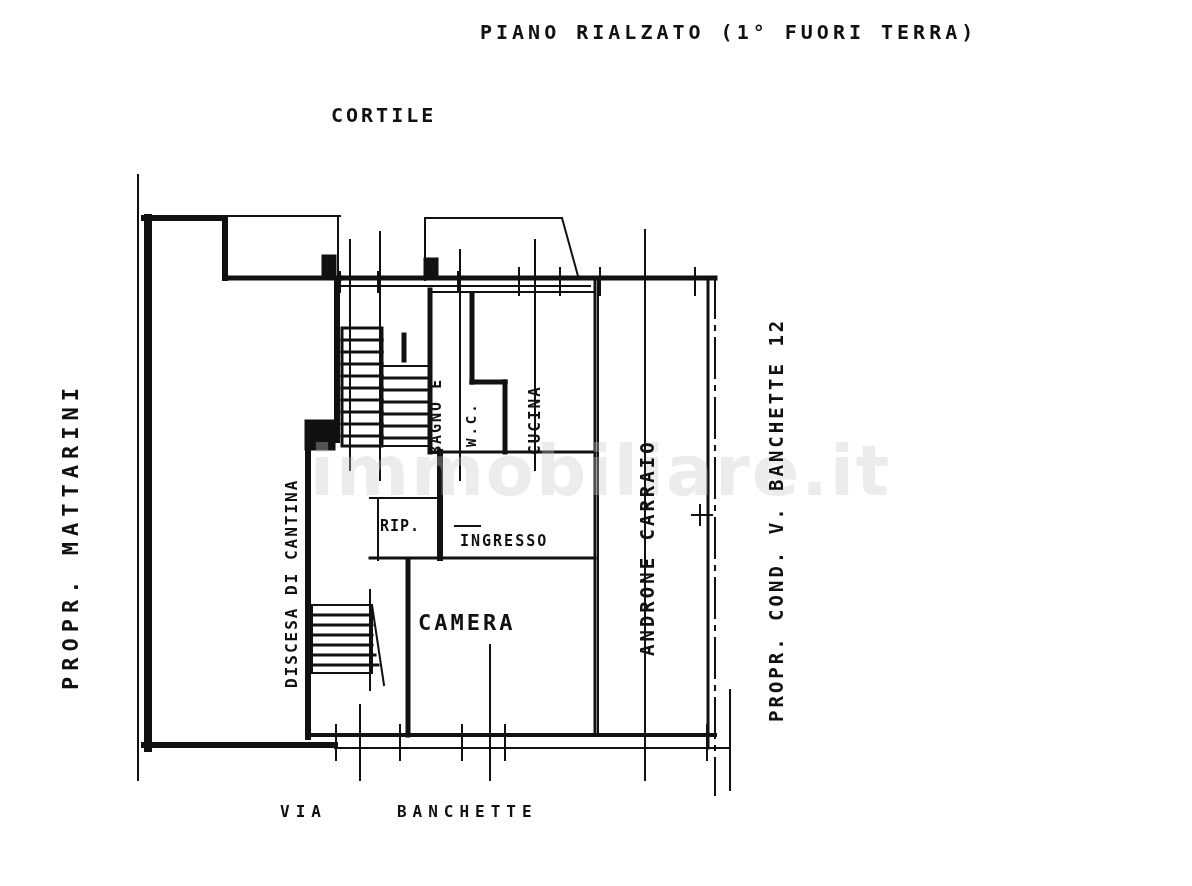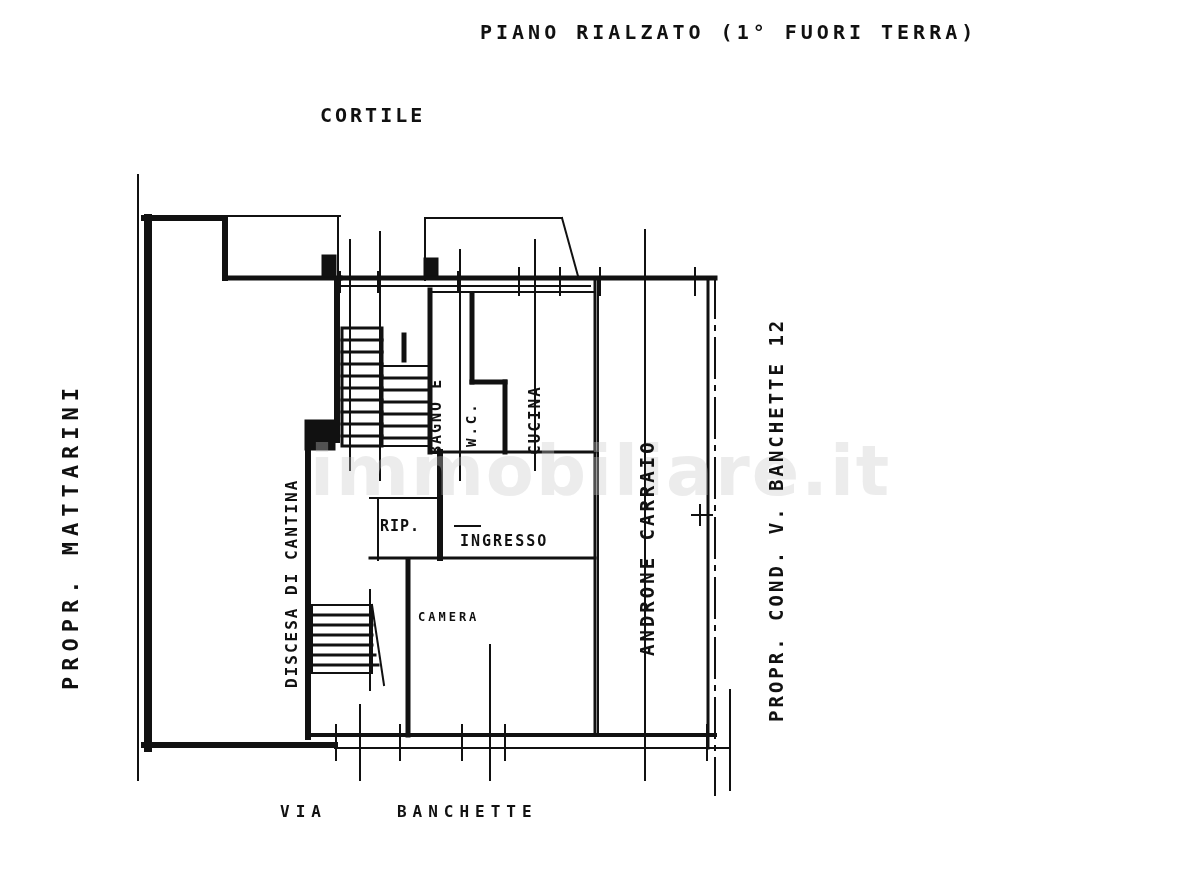--- a/index.html
+++ b/index.html
@@ -1,34 +1,34 @@
 <!DOCTYPE html>
 <html><head>
   <meta charset="utf-8">
   <style>
     html, body { margin: 0; padding: 0; background: #ffffff; }
     body { width: 1192px; height: 886px; position: relative; overflow: hidden; font-family: "DejaVu Sans", sans-serif; }
     #plan { position: absolute; left: 0; top: 0; width: 1192px; height: 886px; }
     .lbl { position: absolute; color: #111; font-family: "DejaVu Sans Mono", monospace; font-weight: bold; letter-spacing: 3px; white-space: nowrap; text-transform: uppercase; }
     .title { left: 480px; top: 20px; font-size: 20px; letter-spacing: 4px; }
-    .court { left: 320px; top: 103px; font-size: 20px; }
+    .court { left: 331px; top: 103px; font-size: 20px; }
     .street { left: 280px; top: 802px; font-size: 16px; letter-spacing: 6px; }
     .street .gap { display: inline-block; width: 70px; }
     .vert { transform-origin: left top; }
     .v-up { transform: rotate(-90deg); }
     .left-owner { left: 58px; top: 690px; font-size: 22px; letter-spacing: 6px; }
     .right-owner { left: 765px; top: 722px; font-size: 19px; letter-spacing: 3px; }
     .androne { left: 636px; top: 656px; font-size: 19px; letter-spacing: 3px; }
     .stairs-lbl { left: 282px; top: 688px; font-size: 16px; letter-spacing: 2px; }
     .bagno { left: 427px; top: 455px; font-size: 15px; letter-spacing: 2px; }
     .wc { left: 463px; top: 447px; font-size: 14px; }
     .cucina { left: 525px; top: 455px; font-size: 16px; letter-spacing: 2px; }
     .ingresso { left: 460px; top: 494px; font-size: 15px; letter-spacing: 2px; margin-top: 38px; }
     .rip { left: 380px; top: 517px; font-size: 15px; letter-spacing: 1px; }
-    .camera { left: 418px; top: 610px; font-size: 12px; letter-spacing: 3px; }
+    .camera { left: 418px; top: 610px; font-size: 22px; letter-spacing: 3px; }
     .watermark { position: absolute; left: 310px; top: 430px; font-size: 70px; font-weight: bold; color: rgba(200,200,200,0.35); font-family: "DejaVu Sans", sans-serif; letter-spacing: 2px; }
   </style>
 </head>
 <body>
 
 <svg id="plan" viewBox="0 0 1192 886" xmlns="http://www.w3.org/2000/svg">
   <g stroke="#111" fill="none" stroke-linecap="square">
 
     <line x1="148" y1="218" x2="148" y2="748" stroke-width="8"></line>
 

